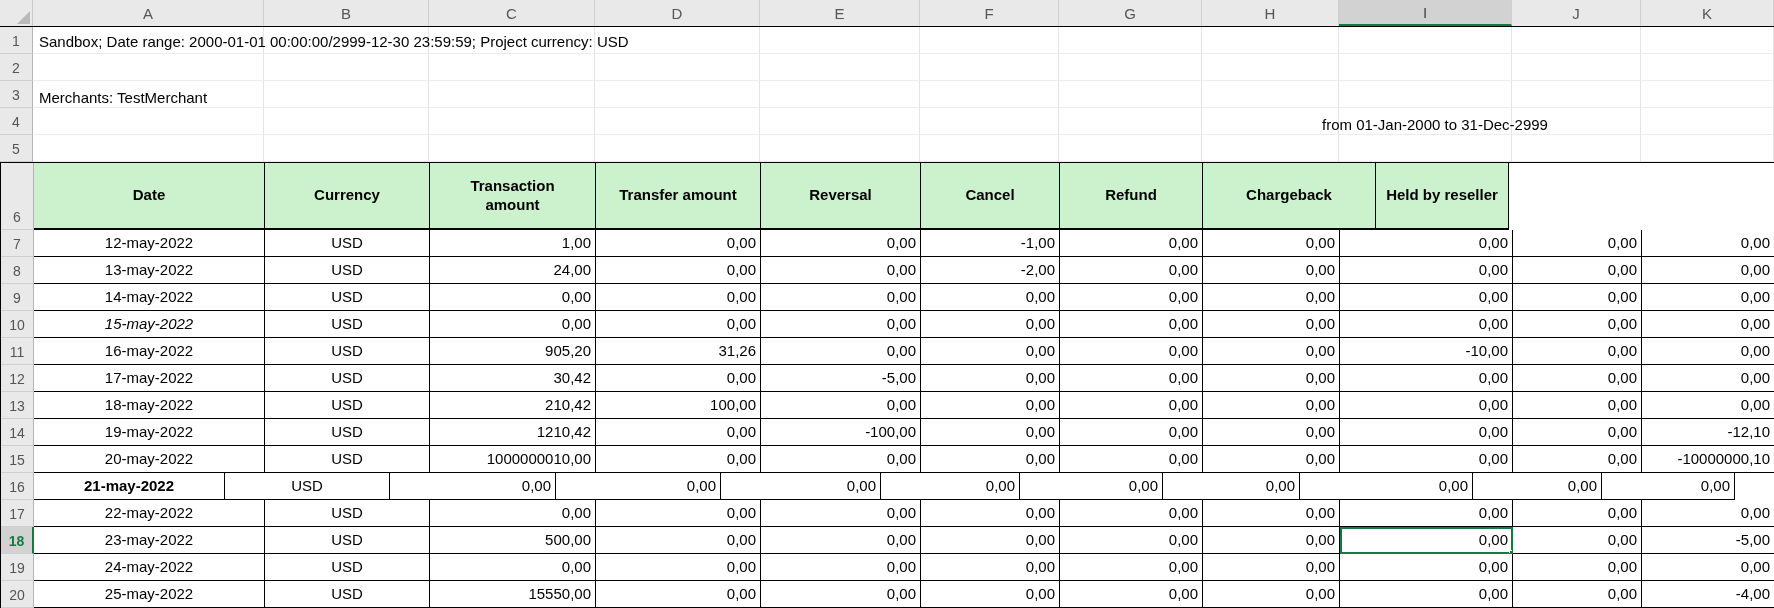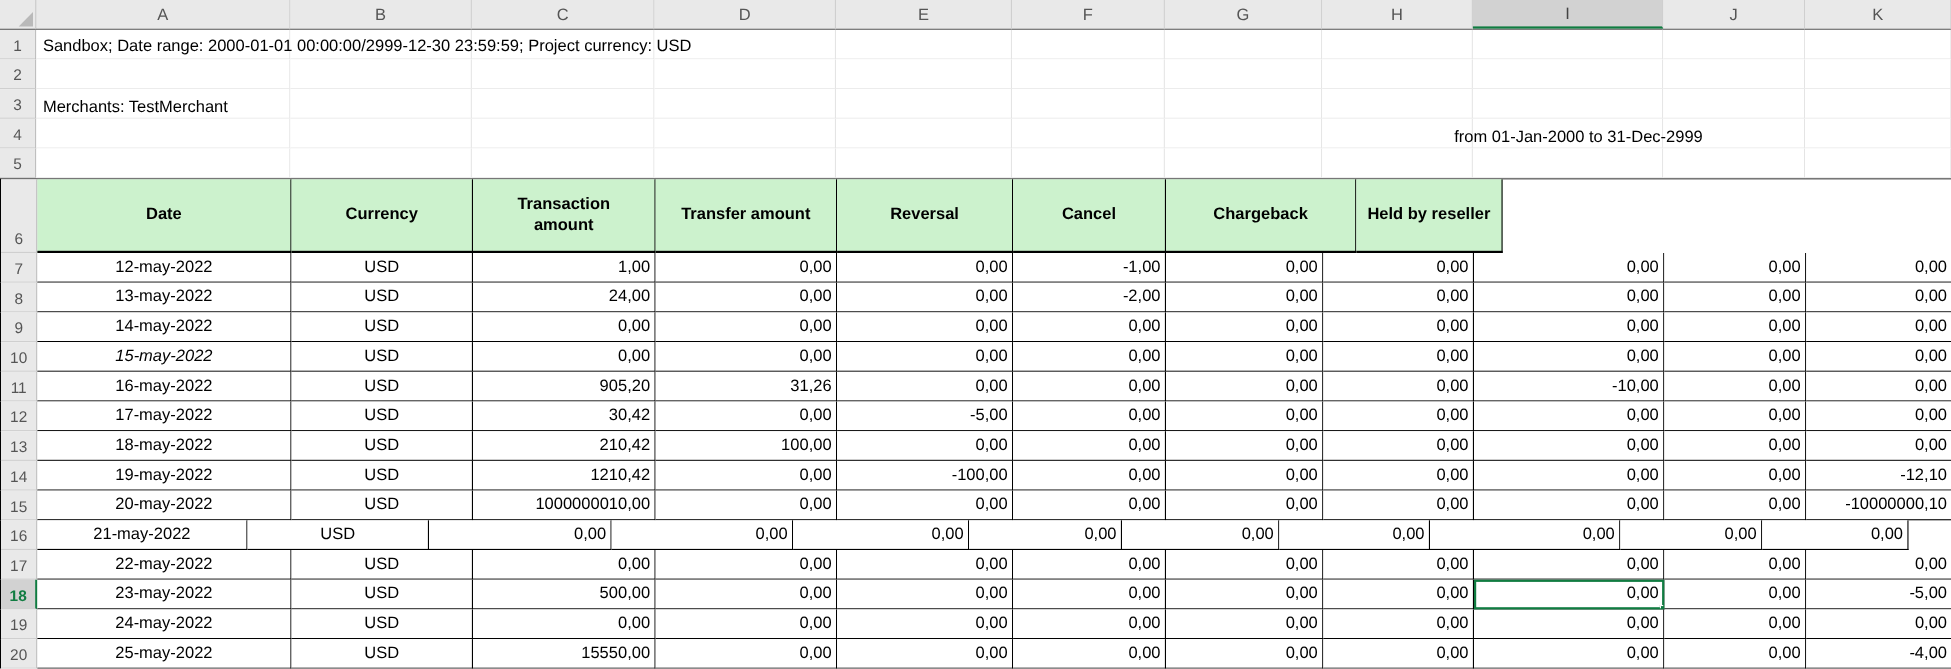--- a/index.html
+++ b/index.html
@@ -174,20 +174,21 @@
   <div class="ovl" id="txt-row4">from 01-Jan-2000 to 31-Dec-2999</div>
 
   <div id="hrow" class="frow">
       <div class="gut">6</div>
       <div class="hc" style="width: 231px;">Date</div>
       <div class="hc" style="width: 165px;">Currency</div>
       <div class="hc" style="width: 166px;">Transaction amount</div>
       <div class="hc" style="width: 165px;">Transfer amount</div>
       <div class="hc" style="width: 160px; text-align: right;">Reversal</div>
       <div class="hc" style="width: 139px;">Cancel</div>
+      <div class="hc" style="width: 143px;">Refund</div>
       <div class="hc" style="width: 173px;">Chargeback</div>
       <div class="hc" style="width: 133px;">Held by reseller</div>
     </div>
 
   <div id="rows">
       <div class="frow drow">
         <div class="gut">7</div>
         <div class="d ctr" style="width: 231px;">12-may-2022</div>
         <div class="d ctr" style="width: 165px;">USD</div>
         <div class="d num" style="width: 166px;">1,00</div>
@@ -307,21 +308,21 @@
         <div class="d num" style="width: 160px;">0,00</div>
         <div class="d num" style="width: 139px;">0,00</div>
         <div class="d num" style="width: 143px;">0,00</div>
         <div class="d num" style="width: 137px;">0,00</div>
         <div class="d num" style="width: 173px;">0,00</div>
         <div class="d num" style="width: 129px;">0,00</div>
         <div class="d num" style="width: 133px;">-10000000,10</div>
       </div>
       <div class="frow drow">
         <div class="gut">16</div>
-        <div class="d ctr" style="width: 191px;">21-may-2022</div>
+        <div class="d ctr" style="width: 191px; font-weight: bold;">21-may-2022</div>
         <div class="d ctr" style="width: 165px;">USD</div>
         <div class="d num" style="width: 166px;">0,00</div>
         <div class="d num" style="width: 165px;">0,00</div>
         <div class="d num" style="width: 160px;">0,00</div>
         <div class="d num" style="width: 139px;">0,00</div>
         <div class="d num" style="width: 143px;">0,00</div>
         <div class="d num" style="width: 137px;">0,00</div>
         <div class="d num" style="width: 173px;">0,00</div>
         <div class="d num" style="width: 129px;">0,00</div>
         <div class="d num" style="width: 133px;">0,00</div>

